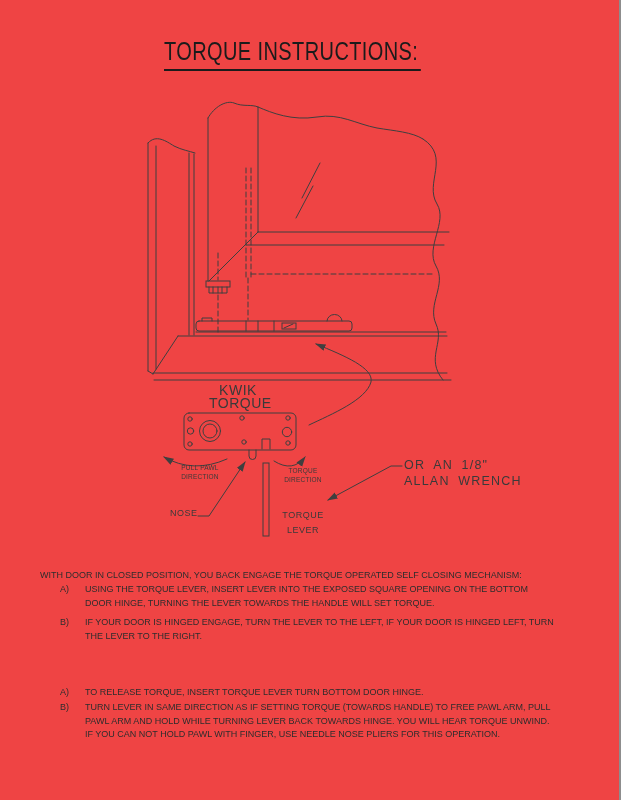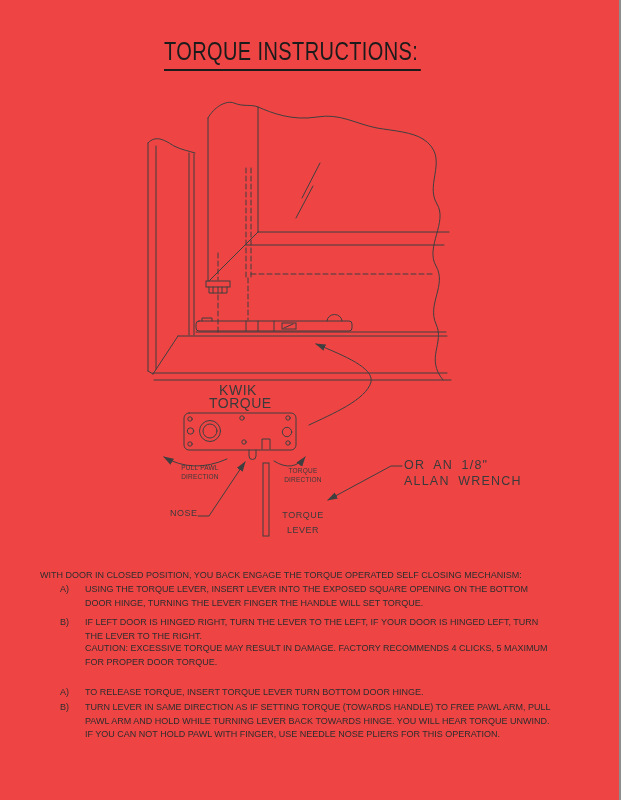--- a/index.html
+++ b/index.html
@@ -149,29 +149,28 @@
   </div>
   <div class="cad lab-allan">
     <div>OR AN 1/8"</div>
     <div>ALLAN WRENCH</div>
   </div>
 
   <div class="instr instr-head">WITH DOOR IN CLOSED POSITION, YOU BACK ENGAGE THE TORQUE OPERATED SELF CLOSING MECHANISM:</div>
 
   <div class="instr item it-a1">
     <span class="lbl">A)</span>
-    <span class="txt">USING THE TORQUE LEVER, INSERT LEVER INTO THE EXPOSED SQUARE OPENING ON THE BOTTOM DOOR HINGE, TURNING THE LEVER FINGER THE HANDLE WILL SET TORQUE.</span>
+    <span class="txt">USING THE TORQUE LEVER, INSERT LEVER INTO THE EXPOSED SQUARE OPENING ON THE BOTTOM DOOR HINGE, TURNING THE LEVER TOWARDS THE HANDLE WILL SET TORQUE.</span>
   </div>
 
   <div class="instr item it-b1">
     <span class="lbl">B)</span>
-    <span class="txt">IF LEFT DOOR IS HINGED RIGHT, TURN THE LEVER TO THE LEFT, IF YOUR DOOR IS HINGED LEFT, TURN THE LEVER TO THE RIGHT.</span>
+    <span class="txt">IF YOUR DOOR IS HINGED ENGAGE, TURN THE LEVER TO THE LEFT, IF YOUR DOOR IS HINGED LEFT, TURN THE LEVER TO THE RIGHT.</span>
   </div>
 
-  <div class="instr it-caution">CAUTION: EXCESSIVE TORQUE MAY RESULT IN DAMAGE.  FACTORY RECOMMENDS 4 CLICKS, 5 MAXIMUM FOR PROPER DOOR TORQUE.</div>
 
 
   <div class="instr item it-a2">
     <span class="lbl">A)</span>
     <span class="txt">TO RELEASE TORQUE, INSERT TORQUE LEVER TURN BOTTOM DOOR HINGE.</span>
   </div>
 
   <div class="instr item it-b2">
     <span class="lbl">B)</span>
     <span class="txt">TURN LEVER IN SAME DIRECTION AS IF SETTING TORQUE (TOWARDS HANDLE) TO FREE PAWL ARM, PULL PAWL ARM AND HOLD WHILE TURNING LEVER BACK TOWARDS HINGE.  YOU WILL HEAR TORQUE UNWIND.  IF YOU CAN NOT HOLD PAWL WITH FINGER, USE NEEDLE NOSE PLIERS FOR THIS OPERATION.</span>

